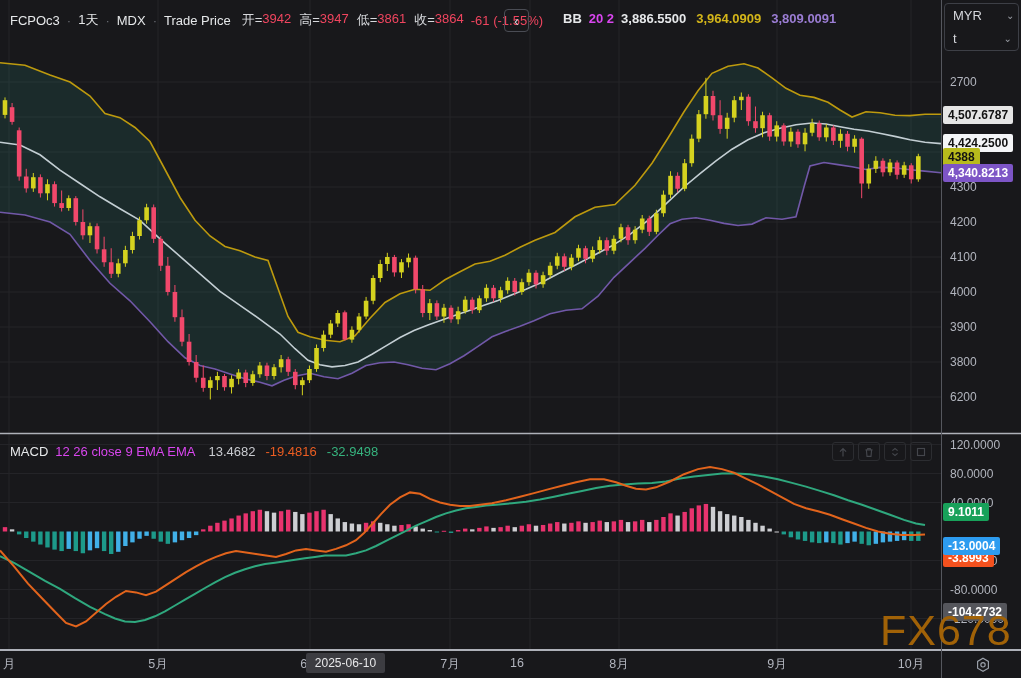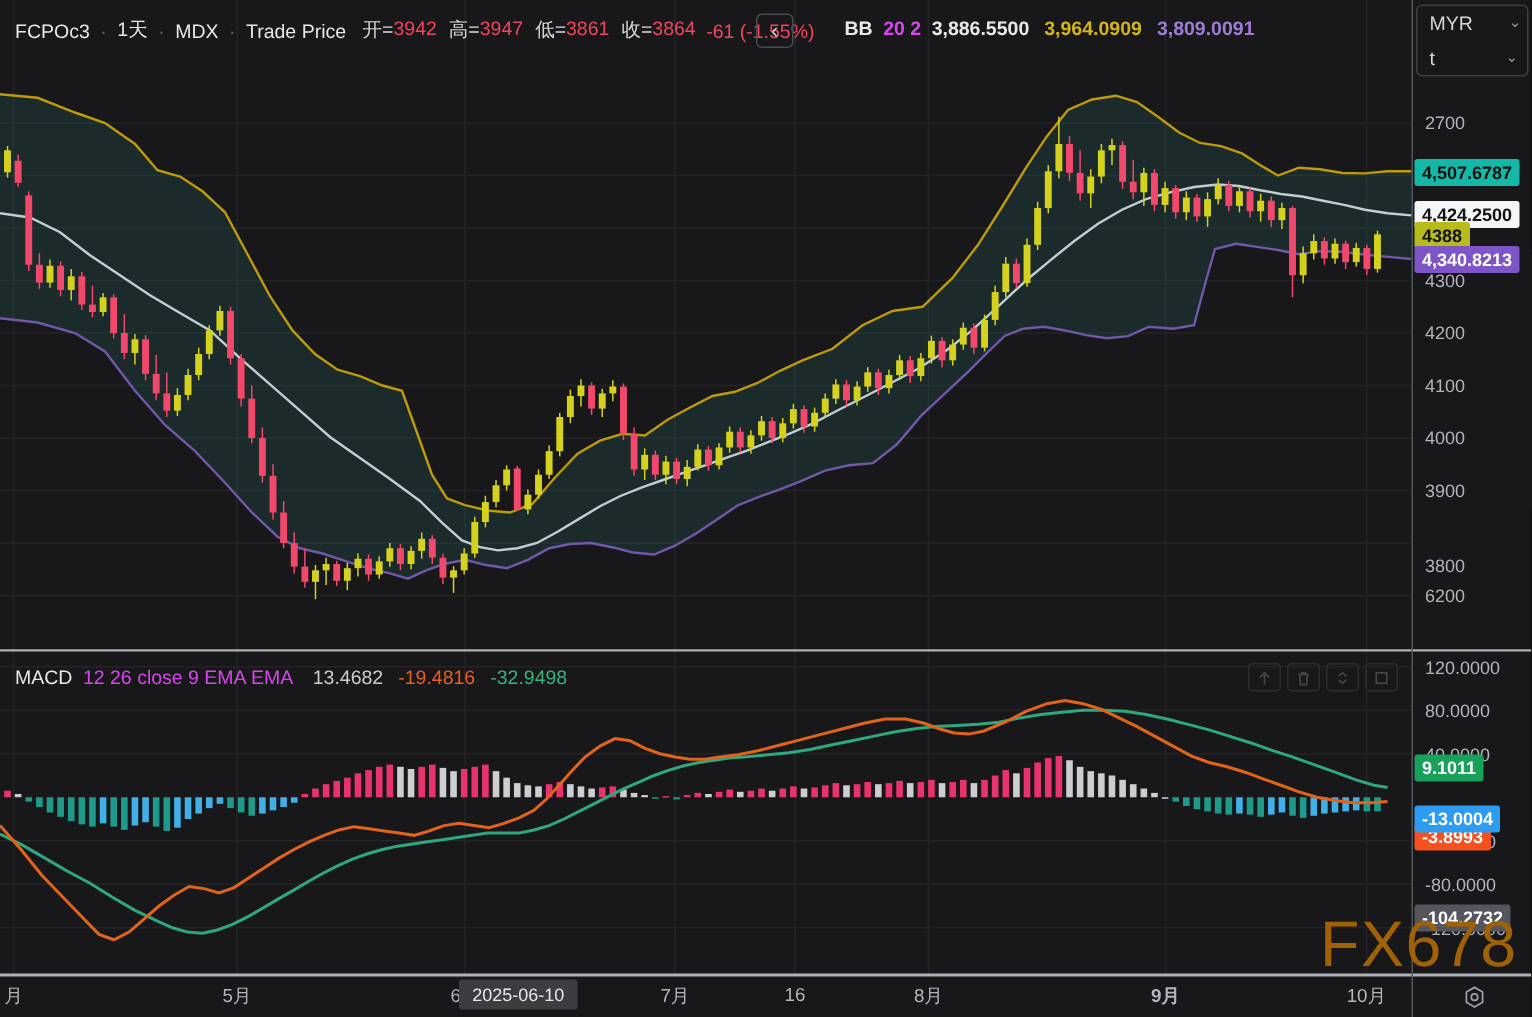--- a/index.html
+++ b/index.html
@@ -543,29 +543,29 @@
     </button>
   </div>
 
   <div class="right-scale" id="right-scale">
       <div class="tick" style="top: 74px;">2700</div>
       <div class="tick" style="top: 179px;">4300</div>
       <div class="tick" style="top: 214px;">4200</div>
       <div class="tick" style="top: 249px;">4100</div>
       <div class="tick" style="top: 284px;">4000</div>
       <div class="tick" style="top: 319px;">3900</div>
-      <div class="tick" style="top: 369px; text-align: right;">3800</div>
+      <div class="tick" style="top: 354px; text-align: right;">3800</div>
       <div class="tick" style="top: 389px;">6200</div>
       <div class="tick" style="top: 436.5px;">120.0000</div>
       <div class="tick" style="top: 465.5px;">80.0000</div>
       <div class="tick" style="top: 494.5px;">40.0000</div>
       <div class="tick" style="top: 552.5px;">-40.0000</div>
       <div class="tick" style="top: 581.5px;">-80.0000</div>
       <div class="tick" style="top: 610.5px;">-120.0000</div>
-      <div class="badge" style="top: 106px; background: #14b8a6; color: rgb(18, 18, 18);">4,507.6787</div>
+      <div class="badge" style="top: 106px; background: #e5e5e5; color: rgb(18, 18, 18);">4,507.6787</div>
       <div class="badge" style="top: 134px; background: rgb(244, 245, 247); color: rgb(18, 18, 18);">4,424.2500</div>
       <div class="badge" style="top: 148px; background: rgb(184, 187, 28); color: rgb(18, 18, 18);">4388</div>
       <div class="badge" style="top: 164px; background: rgb(125, 85, 198); color: rgb(255, 255, 255);">4,340.8213</div>
       <div class="badge" style="top: 503px; background: rgb(24, 161, 90); color: rgb(255, 255, 255);">9.1011</div>
       <div class="badge" style="top: 521px; background: rgb(244, 81, 30); color: rgb(255, 255, 255); margin-top: 28px;">-3.8993</div>
       <div class="badge" style="top: 537px; background: rgb(45, 156, 240); color: rgb(255, 255, 255);">-13.0004</div>
       <div class="badge" style="top: 603px; background: rgb(85, 86, 92); color: rgb(255, 255, 255);">-104.2732</div>
     </div>
 
   <div class="currency-box">
@@ -583,22 +583,22 @@
     <button class="gear-btn">
       <svg width="18" height="18" viewBox="0 0 20 20">
         <path d="M10 2.5 L16 6 V13.5 L10 17 L4 13.5 V6 Z" stroke="#9aa0aa" stroke-width="1.3" fill="none"></path>
         <circle cx="10" cy="9.8" r="2.4" stroke="#9aa0aa" stroke-width="1.3" fill="none"></circle>
       </svg>
     </button>
   <div class="t-tick" style="left: 9px;">月</div>
       <div class="t-tick" style="left: 158px;">5月</div>
       <div class="t-tick" style="left: 310px;">6月</div>
       <div class="t-tick" style="left: 450px;">7月</div>
-      <div class="t-tick" style="left: 530px;">16</div>
+      <div class="t-tick" style="left: 517px;">16</div>
       <div class="t-tick" style="left: 619px;">8月</div>
-      <div class="t-tick" style="left: 777px; font-weight: bold;">9月</div>
+      <div class="t-tick" style="left: 777px;">9月</div>
       <div class="t-tick" style="left: 911px;">10月</div>
       <div class="date-badge" style="left: 346px;">2025-06-10</div>
     </div>
 
   <div class="watermark">FX678</div>
 
 </div>
 
 </body></html>

